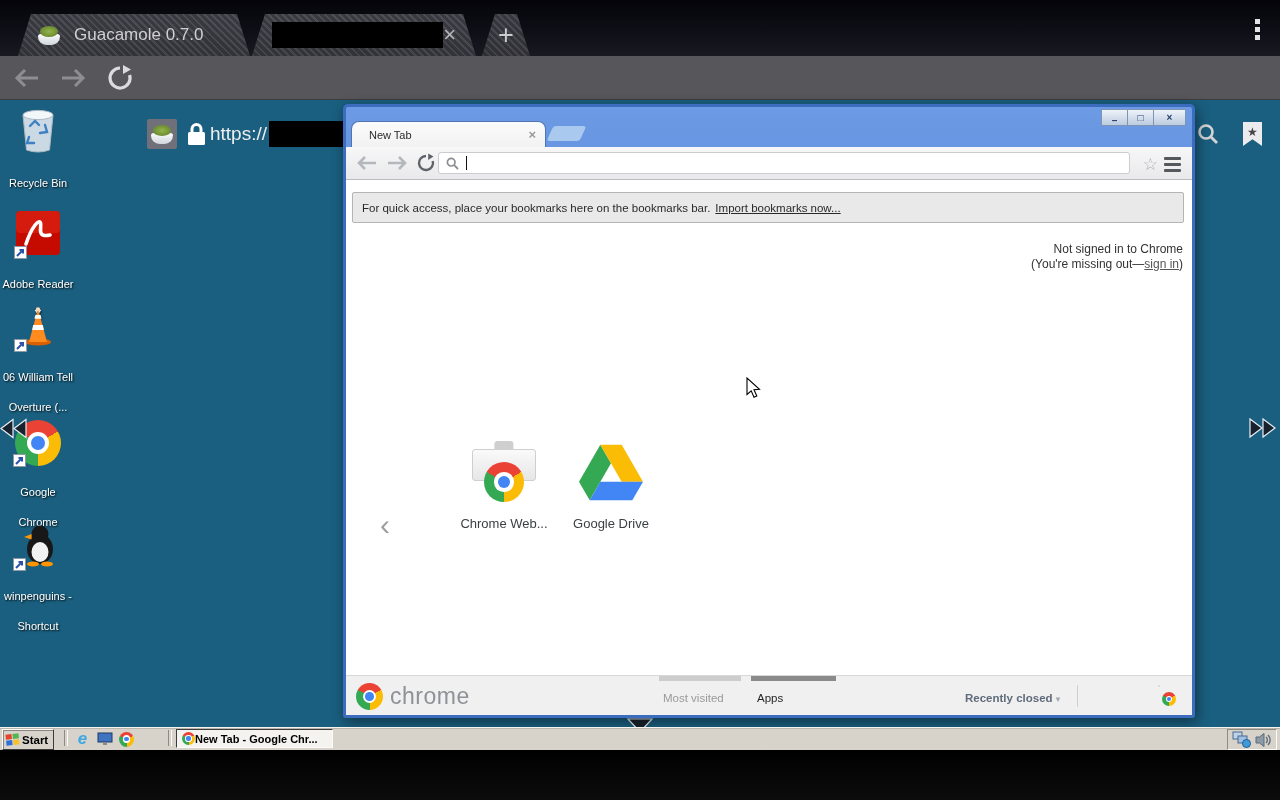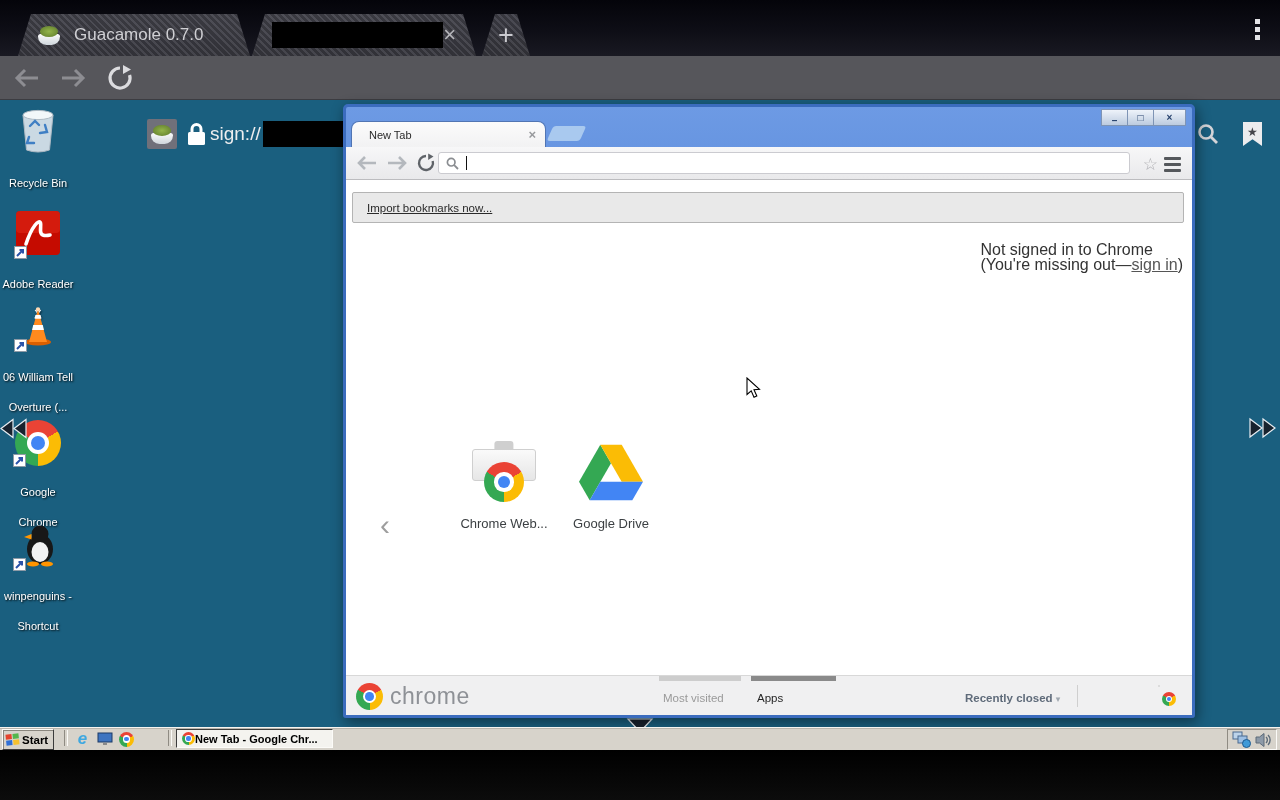--- a/index.html
+++ b/index.html
@@ -65,21 +65,21 @@
   #omnibox{left:92px;top:5px;width:692px;height:22px;background:#fff;border:1px solid #cbcbd0;border-radius:3px;box-sizing:border-box;
     display:flex;align-items:center;padding-left:7px;}
   #omni-caret{width:1px;height:14px;background:#111;margin-left:7px;}
   #cmenu{right:11px;top:10px;display:flex;flex-direction:column;gap:3px;}
   #cmenu i{width:17px;height:3px;background:#55585c;border-radius:1px;}
   #ccontent{left:0;top:73px;width:846px;height:495px;background:#fff;}
 
   #notice{left:6px;top:12px;width:832px;height:31px;background:#e9e9e9;border:1px solid #b4b4b4;border-radius:2px;box-sizing:border-box;
     display:flex;align-items:center;padding-left:9px;font-size:11.5px;color:#2a2a2a;}
   #notice a{color:#2a2a2a;text-decoration:underline;margin-left:5px;}
-  #signin{right:9px;top:62px;font-size:16px;color:#333;line-height:15px;}
+  #signin{right:9px;top:62px;text-align:right;font-size:12px;color:#333;line-height:15px;}
   #signin a{color:#555;text-decoration:underline;}
   .app-tile{width:110px;display:flex;flex-direction:column;align-items:center;gap:11px;font-size:13px;color:#3c4043;}
   #chevron-left{left:34px;top:330px;color:#9e9e9e;font-size:30px;line-height:30px;}
 
   
   .chromeball{position:relative;border-radius:50%;
     background:conic-gradient(from -60deg,#ea4335 0 120deg,#fbbc05 0 240deg,#34a853 0 360deg);}
   .chromeball::before{content:"";position:absolute;inset:26%;background:#fff;border-radius:50%;}
   .chromeball::after{content:"";position:absolute;inset:34%;background:#4285f4;border-radius:50%;}
 
@@ -158,21 +158,21 @@
         <span class="guac" style="width:22px;height:19px;position:relative;">
           <span class="bowl"></span>
           <span class="dip"></span>
         </span>
       </span>
     <svg class="abs" style="left:186px;top:66px;" width="21" height="24" viewBox="0 0 21 24">
       <rect x="2" y="10" width="17" height="13" rx="1.5" fill="#fff"></rect>
       <path d="M6 10 V7 a4.5 4.5 0 0 1 9 0 V10" fill="none" stroke="#fff" stroke-width="3"></path>
     </svg>
     <div class="abs" id="ab-url">
-      <span>sign://</span>
+      <span>https://</span>
       <span class="redact"></span>
       <span>/client.xhtml?id=Windows%202008%20(Demo)</span>
     </div>
     <span class="abs star-o" style="left:1144px;top:64px;">☆</span>
     <svg class="abs" style="left:1196px;top:66px;" width="24" height="24" viewBox="0 0 24 24">
       <circle cx="10" cy="10" r="6.5" fill="none" stroke="#d4d4d8" stroke-width="2.6"></circle>
       <path d="M15 15 L21 21" stroke="#d4d4d8" stroke-width="2.8"></path>
     </svg>
     <div class="abs" id="ab-bookmark">
         <span>★</span>
@@ -315,20 +315,21 @@
       <span class="abs" style="right:34px;top:7px;color:#b0b0b4;font-size:17px;">☆</span>
       <div class="abs" id="cmenu">
           <i></i>
           <i></i>
           <i></i>
         </div>
     </div>
 
     <div class="abs" id="ccontent">
       <div class="abs" id="notice">
+        <span>For quick access, place your bookmarks here on the bookmarks bar.</span>
         <a href="#">Import bookmarks now...</a>
       </div>
       <div class="abs" id="signin">
         <div>Not signed in to Chrome</div>
         <div><span>(You're missing out—</span><a href="#">sign in</a><span>)</span></div>
       </div>
 
       <span class="abs" id="chevron-left">‹</span>
 
       <div class="abs app-tile" style="left:103px;top:261px;">

